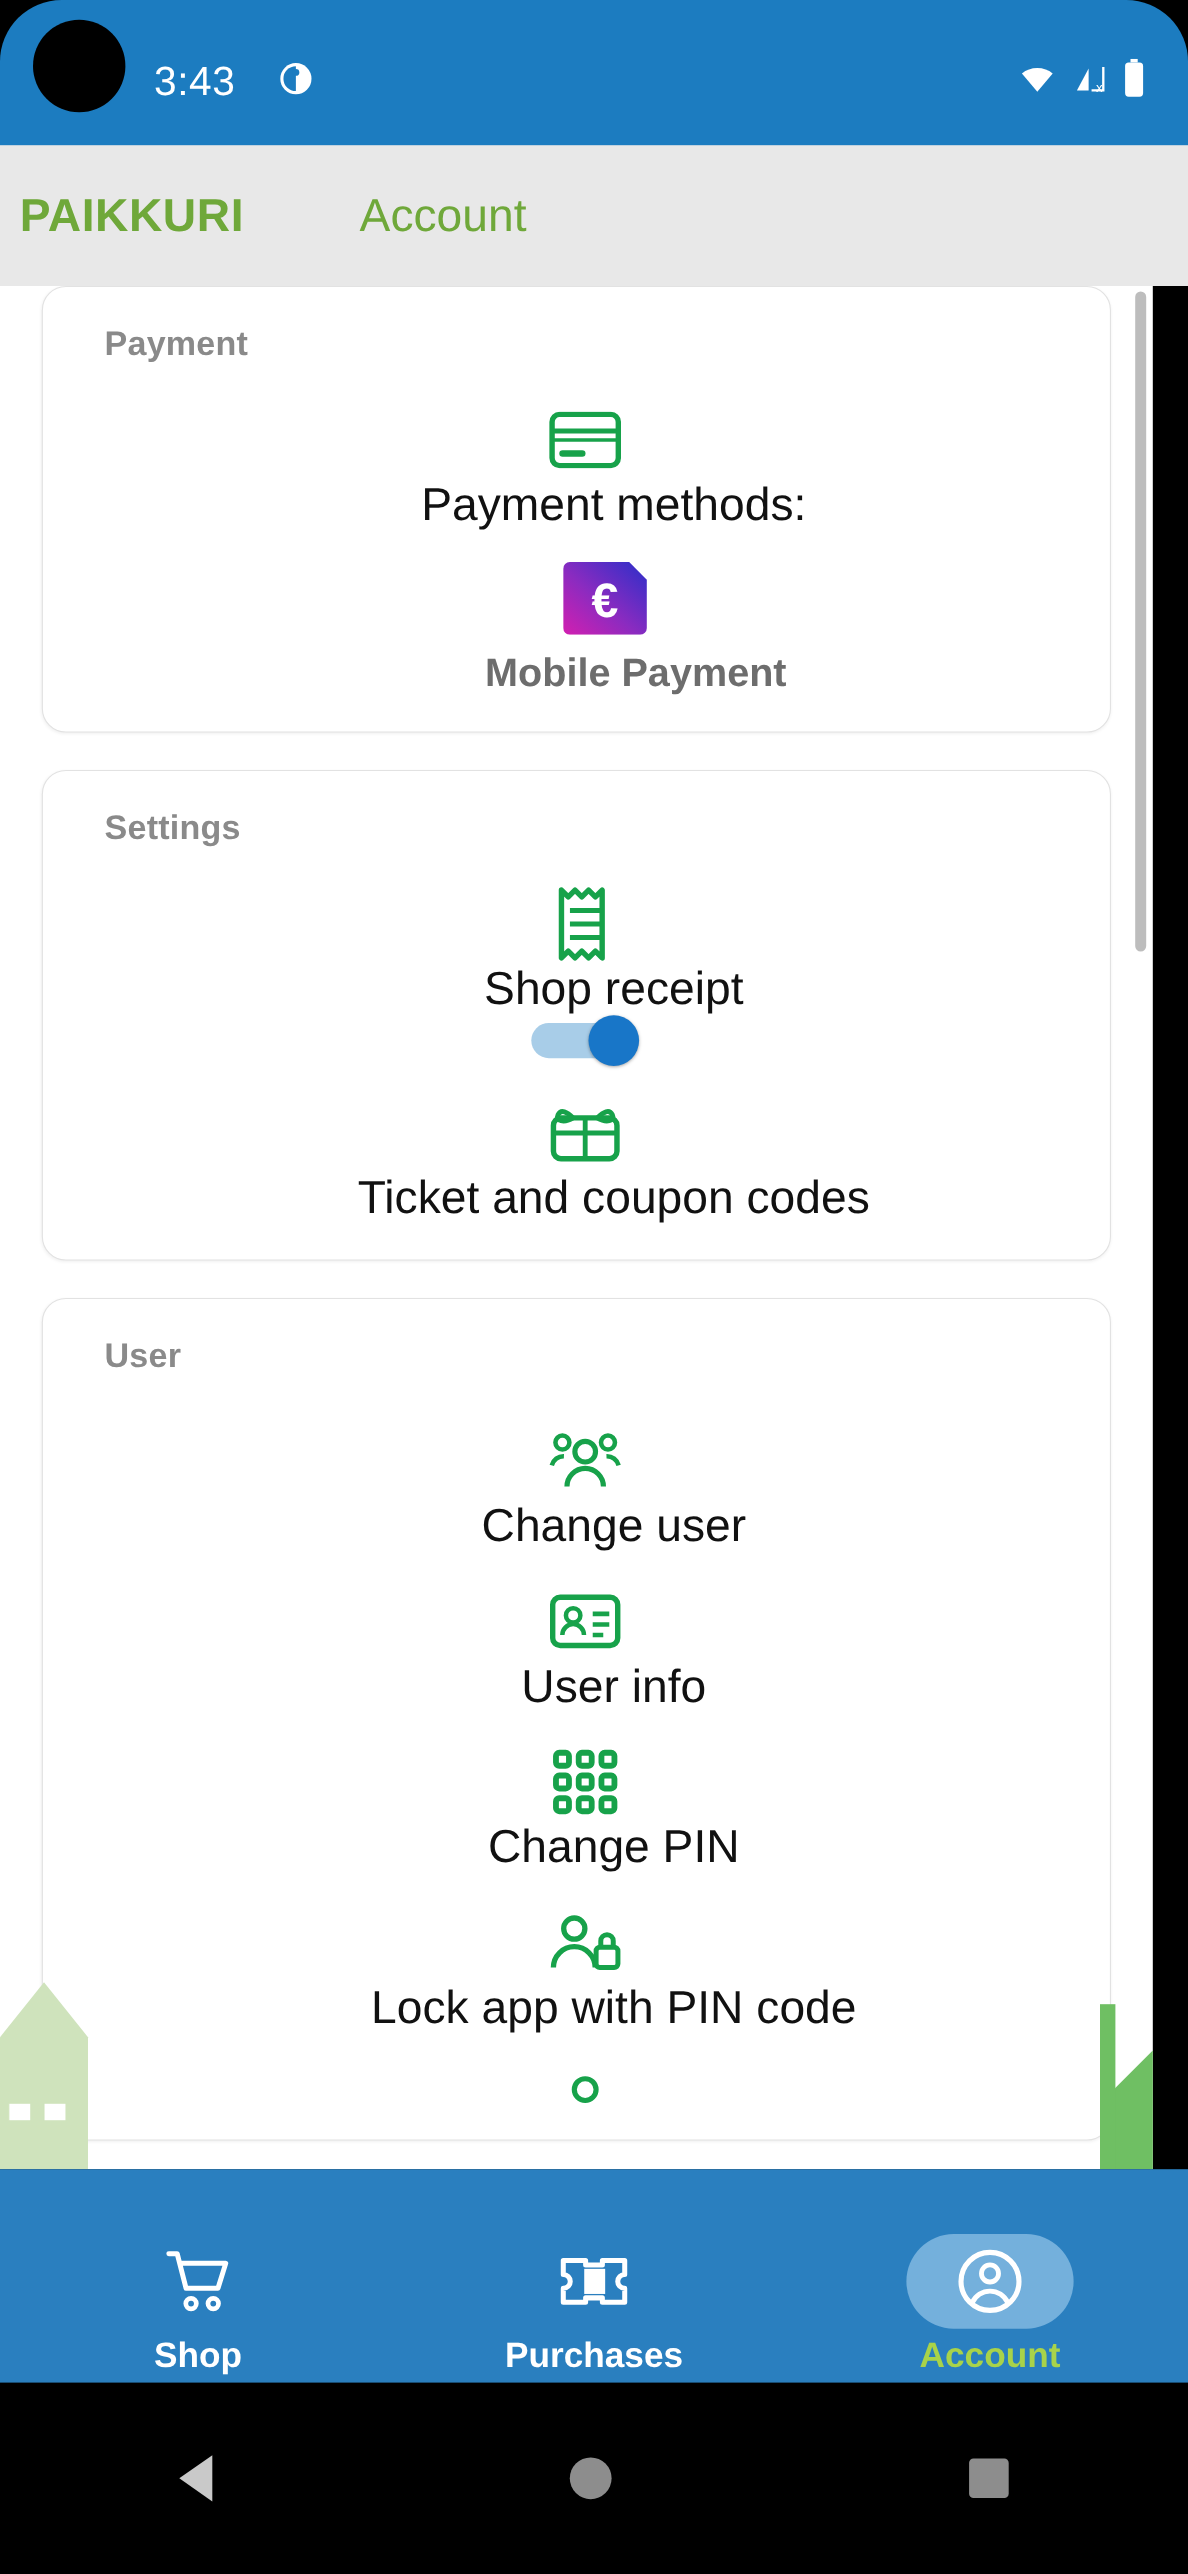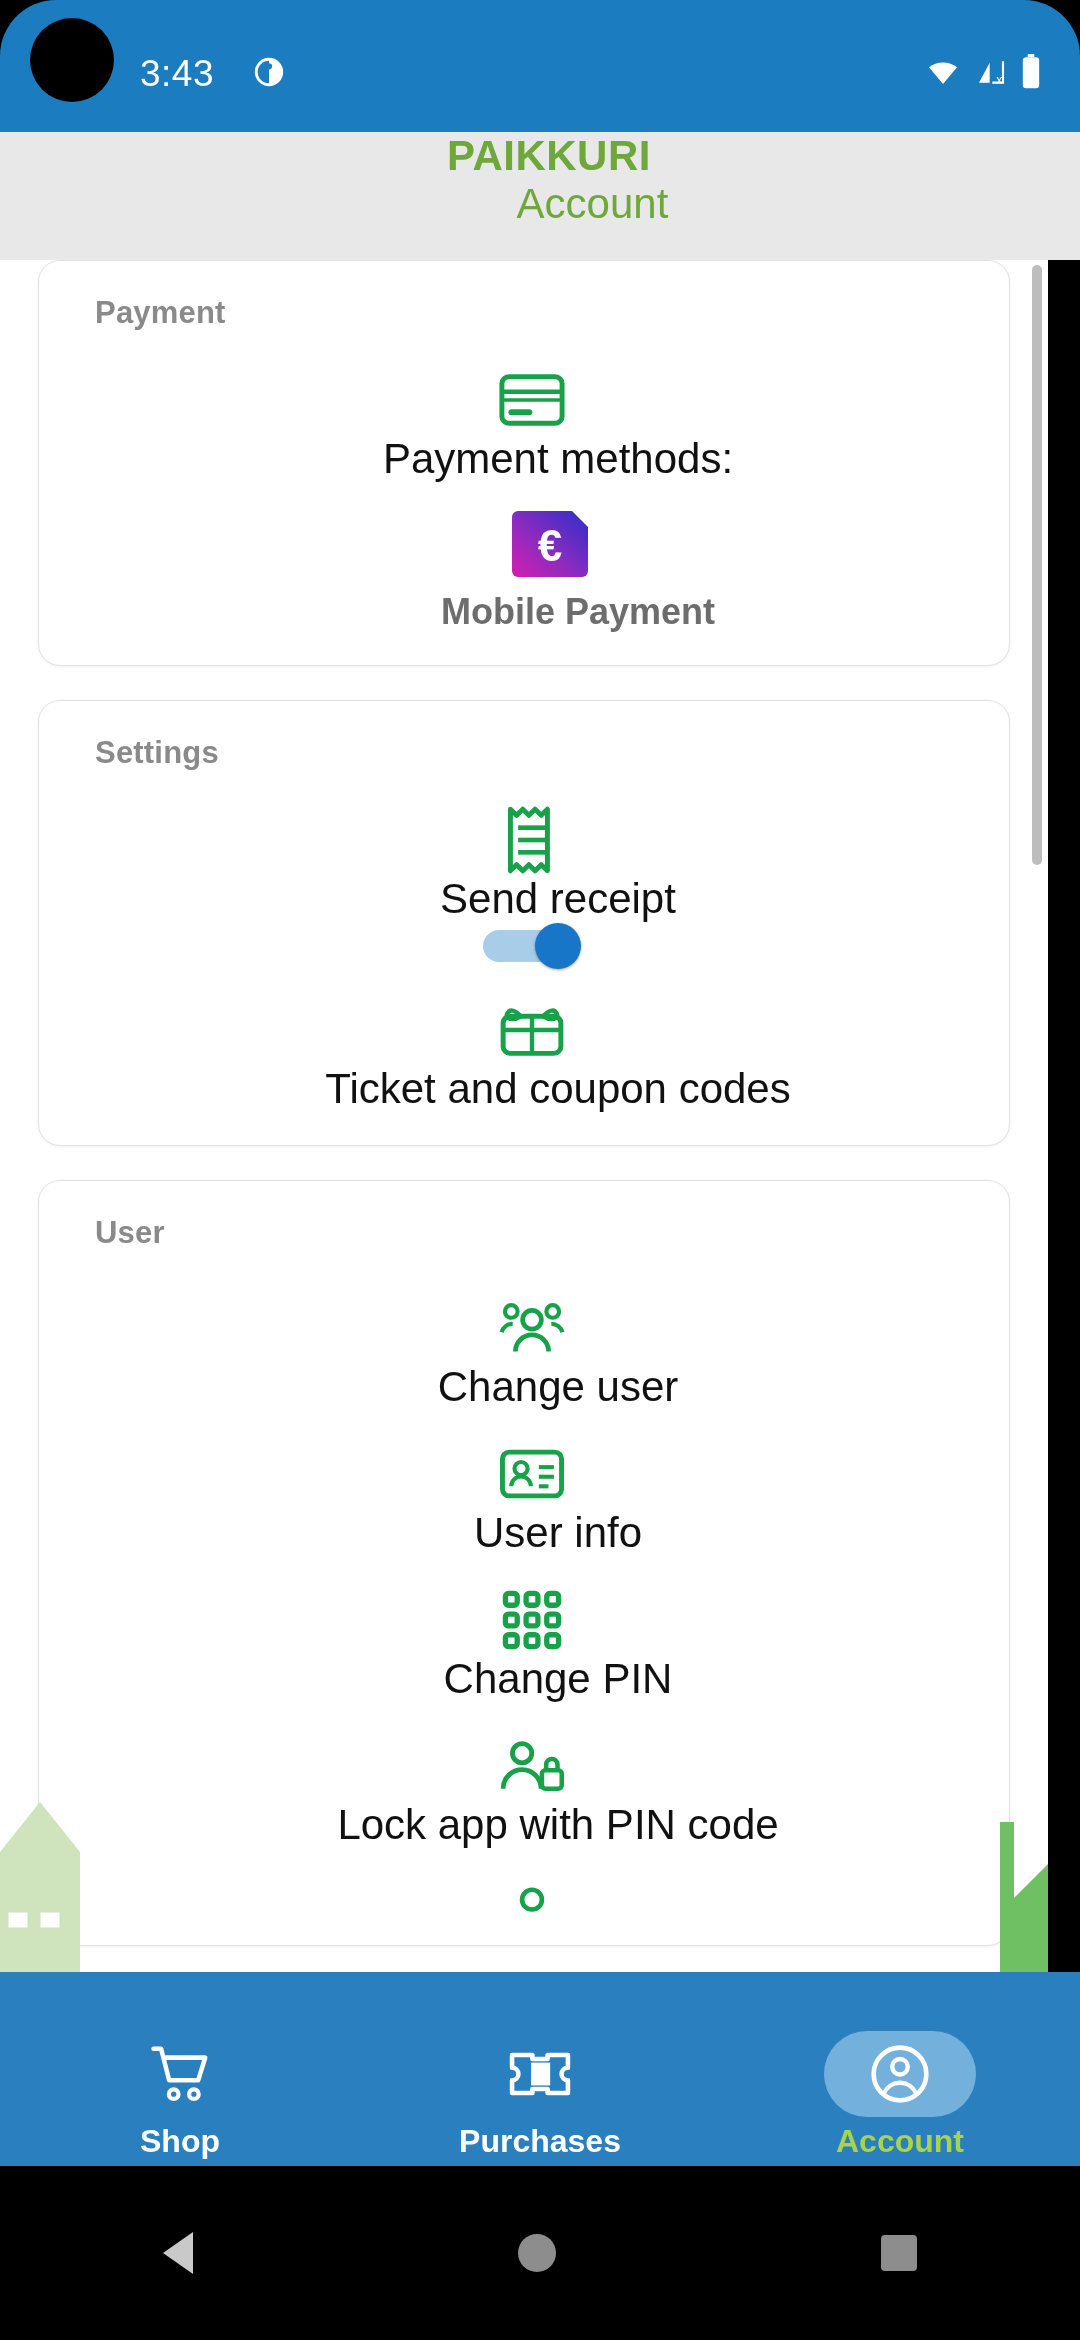--- a/index.html
+++ b/index.html
@@ -28,21 +28,21 @@
   }
   .sb-noticon { position: absolute; left: 252px; top: 50%; transform: translateY(-50%); }
   .sb-right {
     position: absolute; right: 38px; top: 50%; transform: translateY(-50%);
     display: flex; align-items: center; gap: 10px;
   }
 
   
   .appbar {
     position: absolute; top: 132px; left: 0; width: 1080px; height: 128px;
-    background: #e8e8e8; display: flex; align-items: center; flex-direction: column;
+    background: #e8e8e8; display: flex; align-items: center;
   }
   .brand {
     margin-left: 18px; color: #6fa83a; font-size: 42px; font-weight: bold;
     letter-spacing: .5px;
   }
   .screen-title {
     margin-left: 105px; color: #6fa83a; font-size: 42px; font-weight: 400;
   }
 
   
@@ -224,21 +224,21 @@
 
       <div class="row" style="margin-top:34px">
         <span class="row-icon">
           <svg width="56" height="74" viewBox="0 0 18 24">
             <path d="M2 2 l2 2 2-2 2 2 2-2 2 2 2-2 v20 l-2-2 -2 2 -2-2 -2 2 -2-2 -2 2 Z" fill="none" stroke="#17a24a" stroke-width="1.6" stroke-linejoin="round"></path>
             <line x1="4.5" y1="8" x2="13.5" y2="8" stroke="#17a24a" stroke-width="1.5"></line>
             <line x1="4.5" y1="12" x2="13.5" y2="12" stroke="#17a24a" stroke-width="1.5"></line>
             <line x1="4.5" y1="16" x2="13.5" y2="16" stroke="#17a24a" stroke-width="1.5"></line>
           </svg>
         </span>
-        <span class="row-label">Send receipt</span>
+        <span class="row-label">Shop receipt</span>
         <span class="spacer"></span>
         <span class="toggle">
           <span class="track"></span>
           <span class="knob"></span>
         </span>
       </div>
 
       <div class="row" style="margin-top:26px">
         <span class="row-icon">
           <svg width="66" height="56" viewBox="0 0 24 20">

